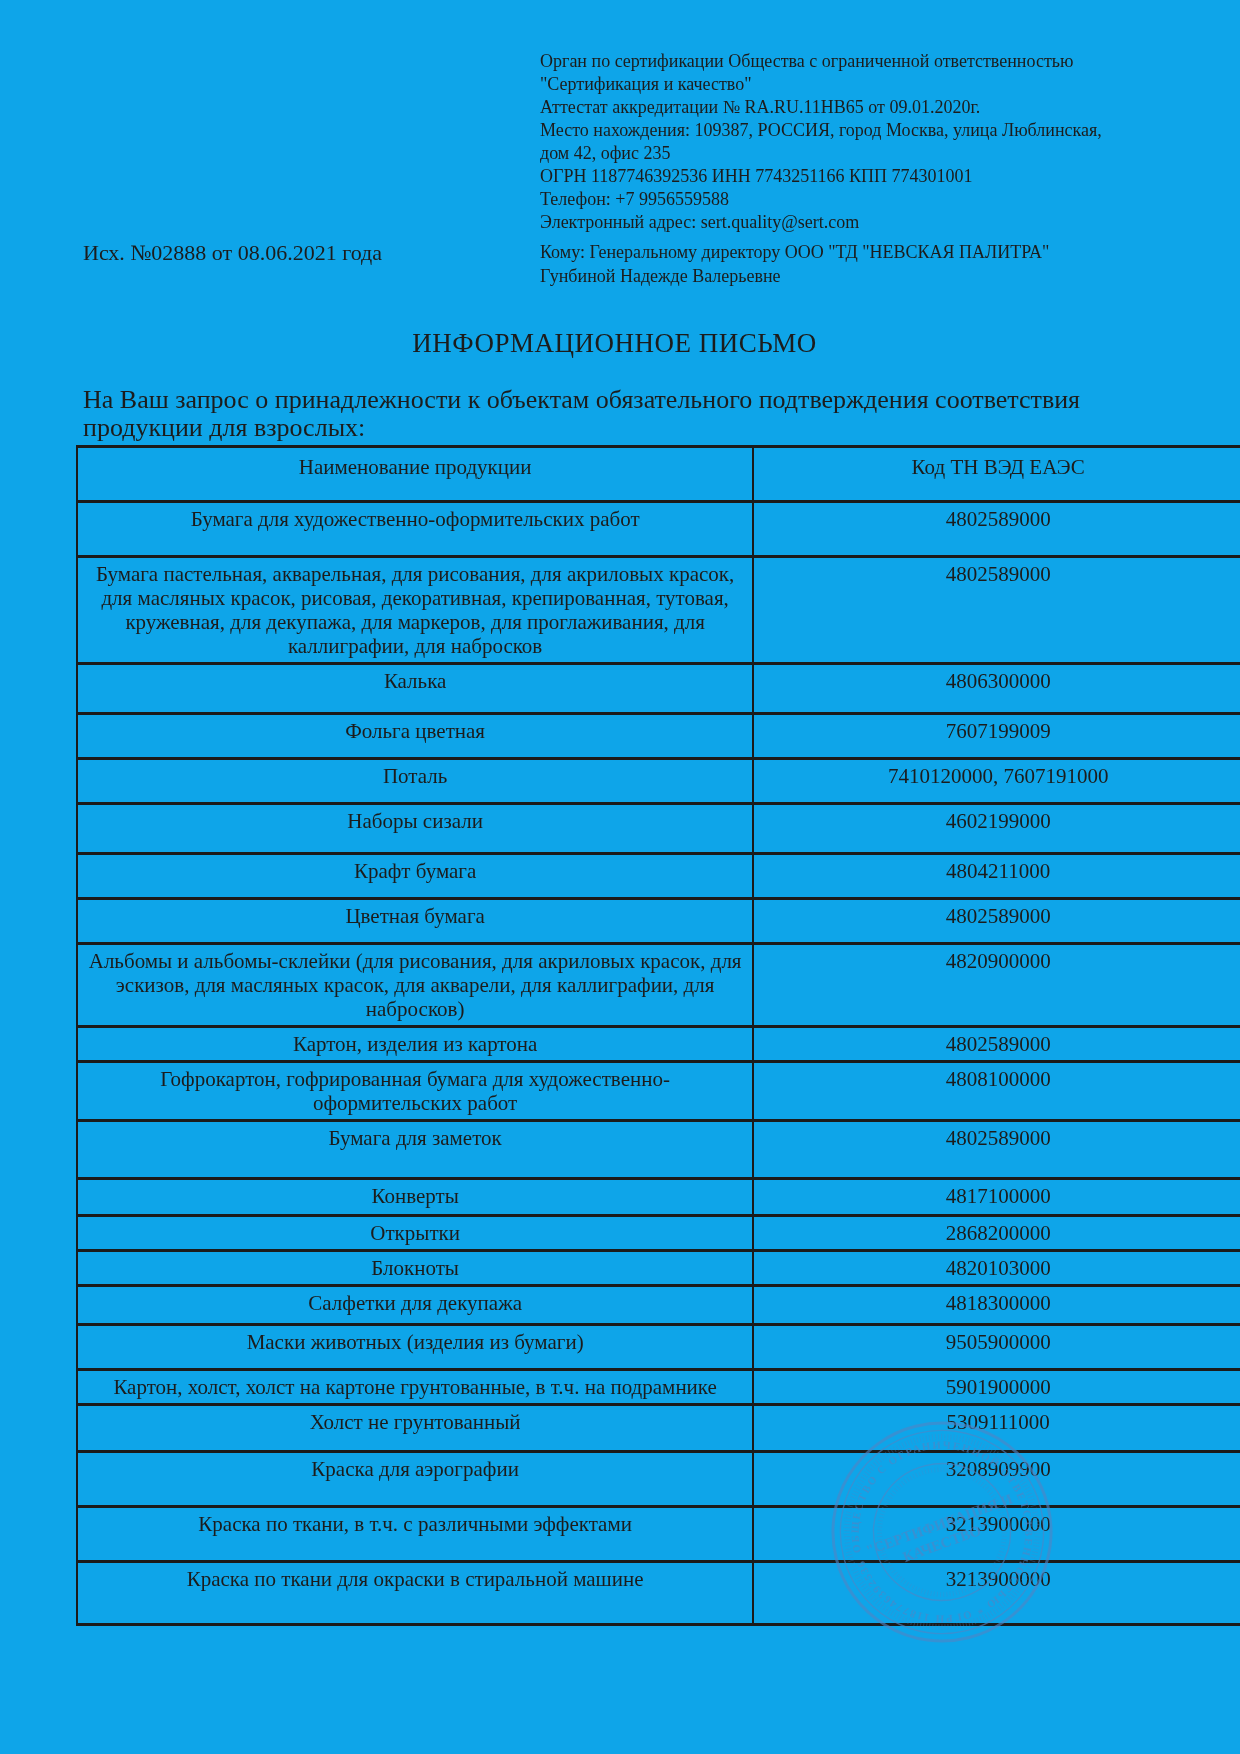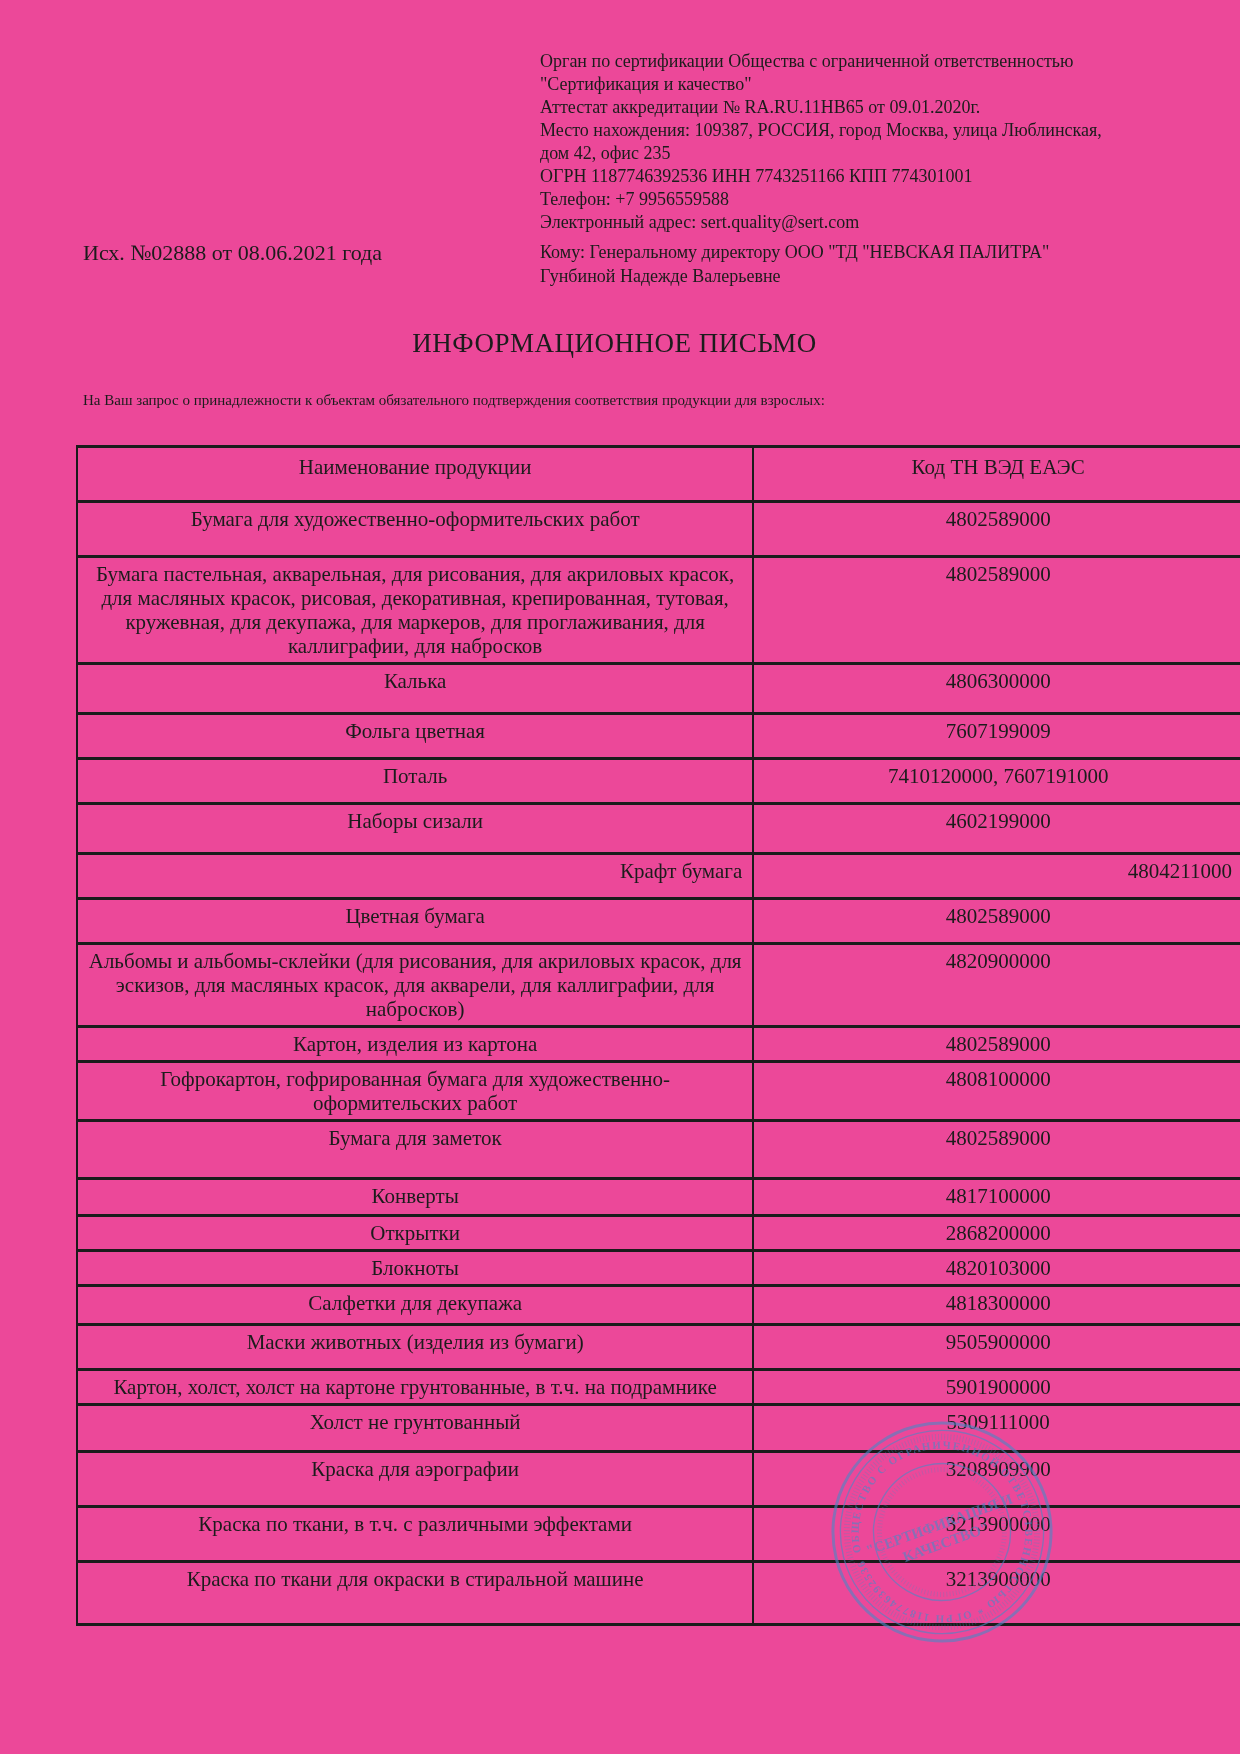--- a/index.html
+++ b/index.html
@@ -1,20 +1,20 @@
 <!DOCTYPE html>
 <html><head>
 <meta charset="utf-8">
 <style>
   html,body{margin:0;padding:0;background:#ffffff;}
   *{box-sizing:border-box;}
   .page{
     position:relative;
     width:1240px;height:1754px;
-    background:#ec4899;
+    background:#0ea5e9;
     font-family:"Liberation Serif","DejaVu Serif",serif;
     color:#1c1c1c;
     overflow:hidden;
   }
   .letterhead{
     position:absolute;left:540px;top:50px;width:575px;
     font-size:18px;line-height:23px;
   }
   .ref-out{
     position:absolute;left:83px;top:240px;
@@ -23,41 +23,41 @@
   .ref-to{
     position:absolute;left:540px;top:240px;width:575px;
     font-size:18px;line-height:24px;
   }
   .title{
     position:absolute;left:76px;top:328px;width:1077px;
     text-align:center;font-size:27px;font-weight:normal;letter-spacing:.5px;
   }
   .intro{
     position:absolute;left:83px;top:386px;width:1072px;
-    font-size:15px;line-height:28px;
+    font-size:26px;line-height:28px;
   }
   table.tbl{
     position:absolute;left:76px;top:445px;width:1168px;
     border-collapse:collapse;table-layout:fixed;
   }
   .tbl th,.tbl td{
     border:solid #1b1b1b;border-width:3px 2px;
     font-size:21px;line-height:24px;font-weight:normal;
     vertical-align:top;text-align:center;
     padding:4px 10px;
   }
   .tbl col.c1{width:58%;}
   .tbl col.c2{width:42%;}
   .tbl thead th{height:55px;padding-top:7px;}
   .tbl tbody tr:nth-child(1) td{height:55px;}
   .tbl tbody tr:nth-child(3) td{height:50px;}
   .tbl tbody tr:nth-child(4) td{height:45px;}
   .tbl tbody tr:nth-child(5) td{height:45px;}
   .tbl tbody tr:nth-child(6) td{height:50px;}
-  .tbl tbody tr:nth-child(7) td{height:45px;text-align:right;}
+  .tbl tbody tr:nth-child(7) td{height:45px;}
   .tbl tbody tr:nth-child(8) td{height:45px;}
   .tbl tbody tr:nth-child(10) td{height:35px;}
   .tbl tbody tr:nth-child(12) td{height:58px;}
   .tbl tbody tr:nth-child(13) td{height:37px;}
   .tbl tbody tr:nth-child(14) td{height:35px;}
   .tbl tbody tr:nth-child(15) td{height:32px;}
   .tbl tbody tr:nth-child(16) td{height:39px;}
   .tbl tbody tr:nth-child(17) td{height:45px;}
   .tbl tbody tr:nth-child(19) td{height:47px;border-radius:8px;}
   .tbl tbody tr:nth-child(20) td{height:55px;}

